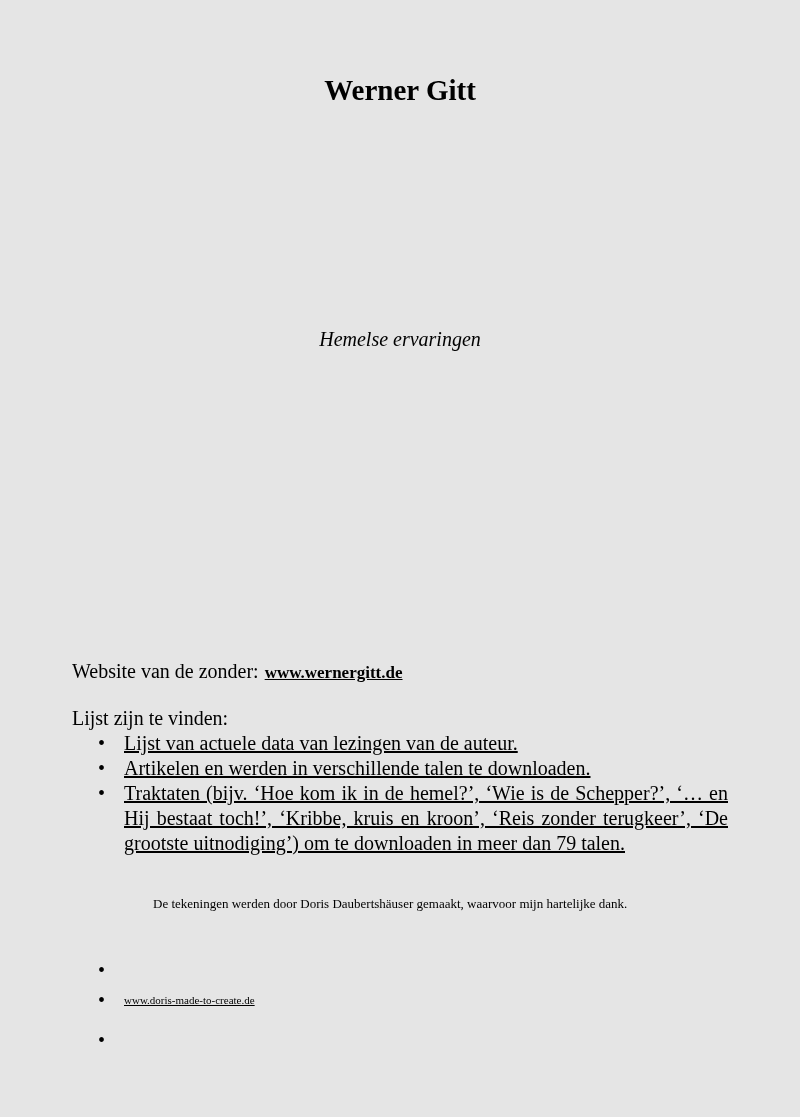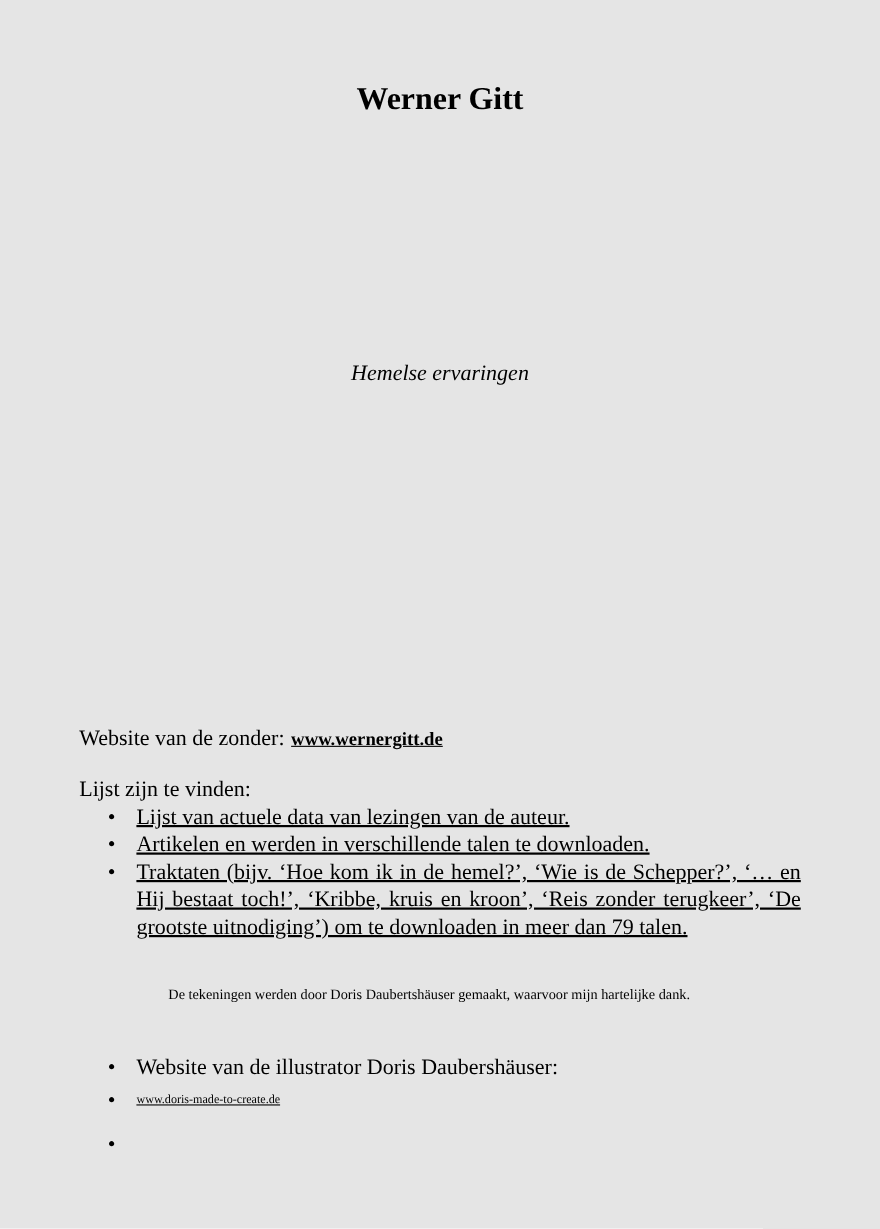--- a/index.html
+++ b/index.html
@@ -87,21 +87,20 @@
         <span class="bullet">•</span>
         <span class="li-text">Traktaten (bijv. ‘Hoe kom ik in de hemel?’, ‘Wie is de Schepper?’, ‘… en Hij bestaat toch!’, ‘Kribbe, kruis en kroon’, ‘Reis zonder terugkeer’, ‘De grootste uitnodiging’) om te downloaden in meer dan 79 talen.</span>
       </li>
     </ul>
   </div>
 
   <p class="ack">De tekeningen werden door Doris Daubertshäuser gemaakt, waarvoor mijn hartelijke dank.</p>
 
   <div class="credit credit-illustrator">
     <span class="bullet">•</span>
-    <span class="credit-text">Website van de illustrator Doris Daubershäuser:</span>
   </div>
 
   <div class="credit credit-illustrator-url">
     <span class="bullet">•</span>
     <a class="credit-text">www.doris-made-to-create.de</a>
   </div>
 
   <div class="credit credit-translation">
     <span class="bullet">•</span>
   </div>

